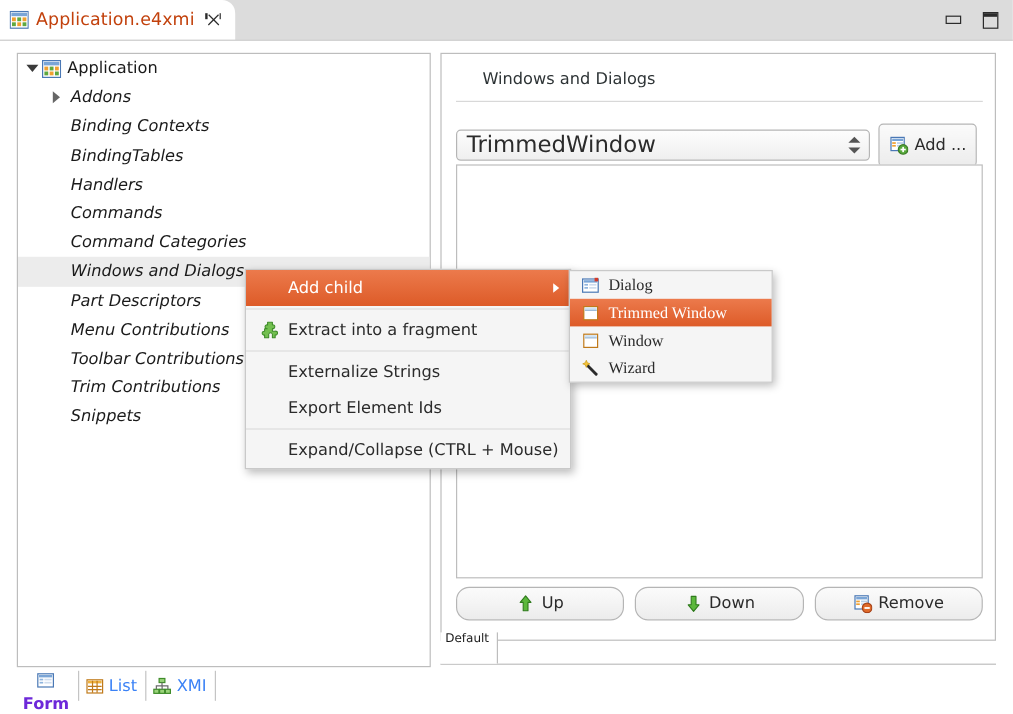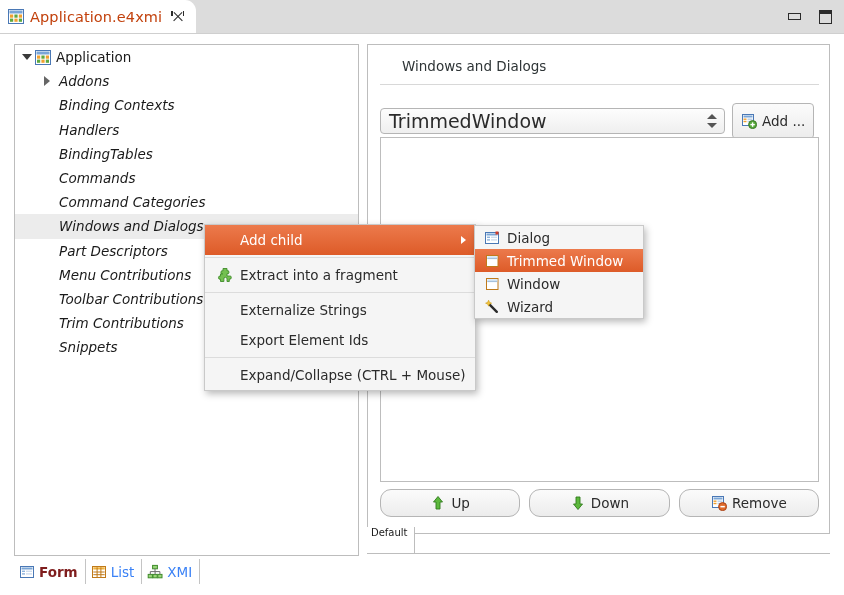--- a/index.html
+++ b/index.html
@@ -200,21 +200,21 @@
     display: flex; align-items: stretch; height: 25px;
   }
   .btab {
     display: flex; align-items: center; gap: 4px;
     padding: 0 7px 0 5px;
     font-size: 13.5px;
     border-right: 1px solid #c4c4c4;
     cursor: pointer;
     color: #3b82f6;
   }
-  .btab.active { font-weight: bold; color: #7f1d1d; }
+  .btab.active { font-weight: bold; color: #6d28d9; flex-direction: column; }
 
   
   #context-menu {
     position: absolute; left: 204px; top: 224px;
     width: 272px;
     background: #f5f5f5;
     border: 1px solid #c9c9c9;
     box-shadow: 2px 3px 7px rgba(0,0,0,.27);
     box-sizing: border-box;
     padding: 0;
@@ -246,20 +246,21 @@
 
   
   #submenu {
     position: absolute; left: 474px; top: 225px;
     width: 170px;
     background: #f5f5f5;
     border: 1px solid #c9c9c9;
     box-shadow: 2px 3px 7px rgba(0,0,0,.27);
     box-sizing: border-box;
     z-index: 50;
+    font-family: Liberation Serif, serif;
   }
   #submenu .mi { height: 23px; padding-left: 7px; }
   #submenu .mi.highlight {
     background: linear-gradient(#ec7a4c, #dd5b28);
   }
 
   
   .icon16 { width: 16px; height: 16px; display: block; }
 </style>
 </head>
@@ -312,25 +313,25 @@
       <div class="tree-row child">
         <span class="twisty right"></span>
         <span class="label">Addons</span>
       </div>
       <div class="tree-row child">
         <span class="twisty"></span>
         <span class="label">Binding Contexts</span>
       </div>
       <div class="tree-row child">
         <span class="twisty"></span>
+        <span class="label">BindingTables</span>
+      </div>
+      <div class="tree-row child">
+        <span class="twisty"></span>
         <span class="label">Handlers</span>
-      </div>
-      <div class="tree-row child">
-        <span class="twisty"></span>
-        <span class="label">BindingTables</span>
       </div>
       <div class="tree-row child">
         <span class="twisty"></span>
         <span class="label">Commands</span>
       </div>
       <div class="tree-row child">
         <span class="twisty"></span>
         <span class="label">Command Categories</span>
       </div>
       <div class="tree-row child selected">

